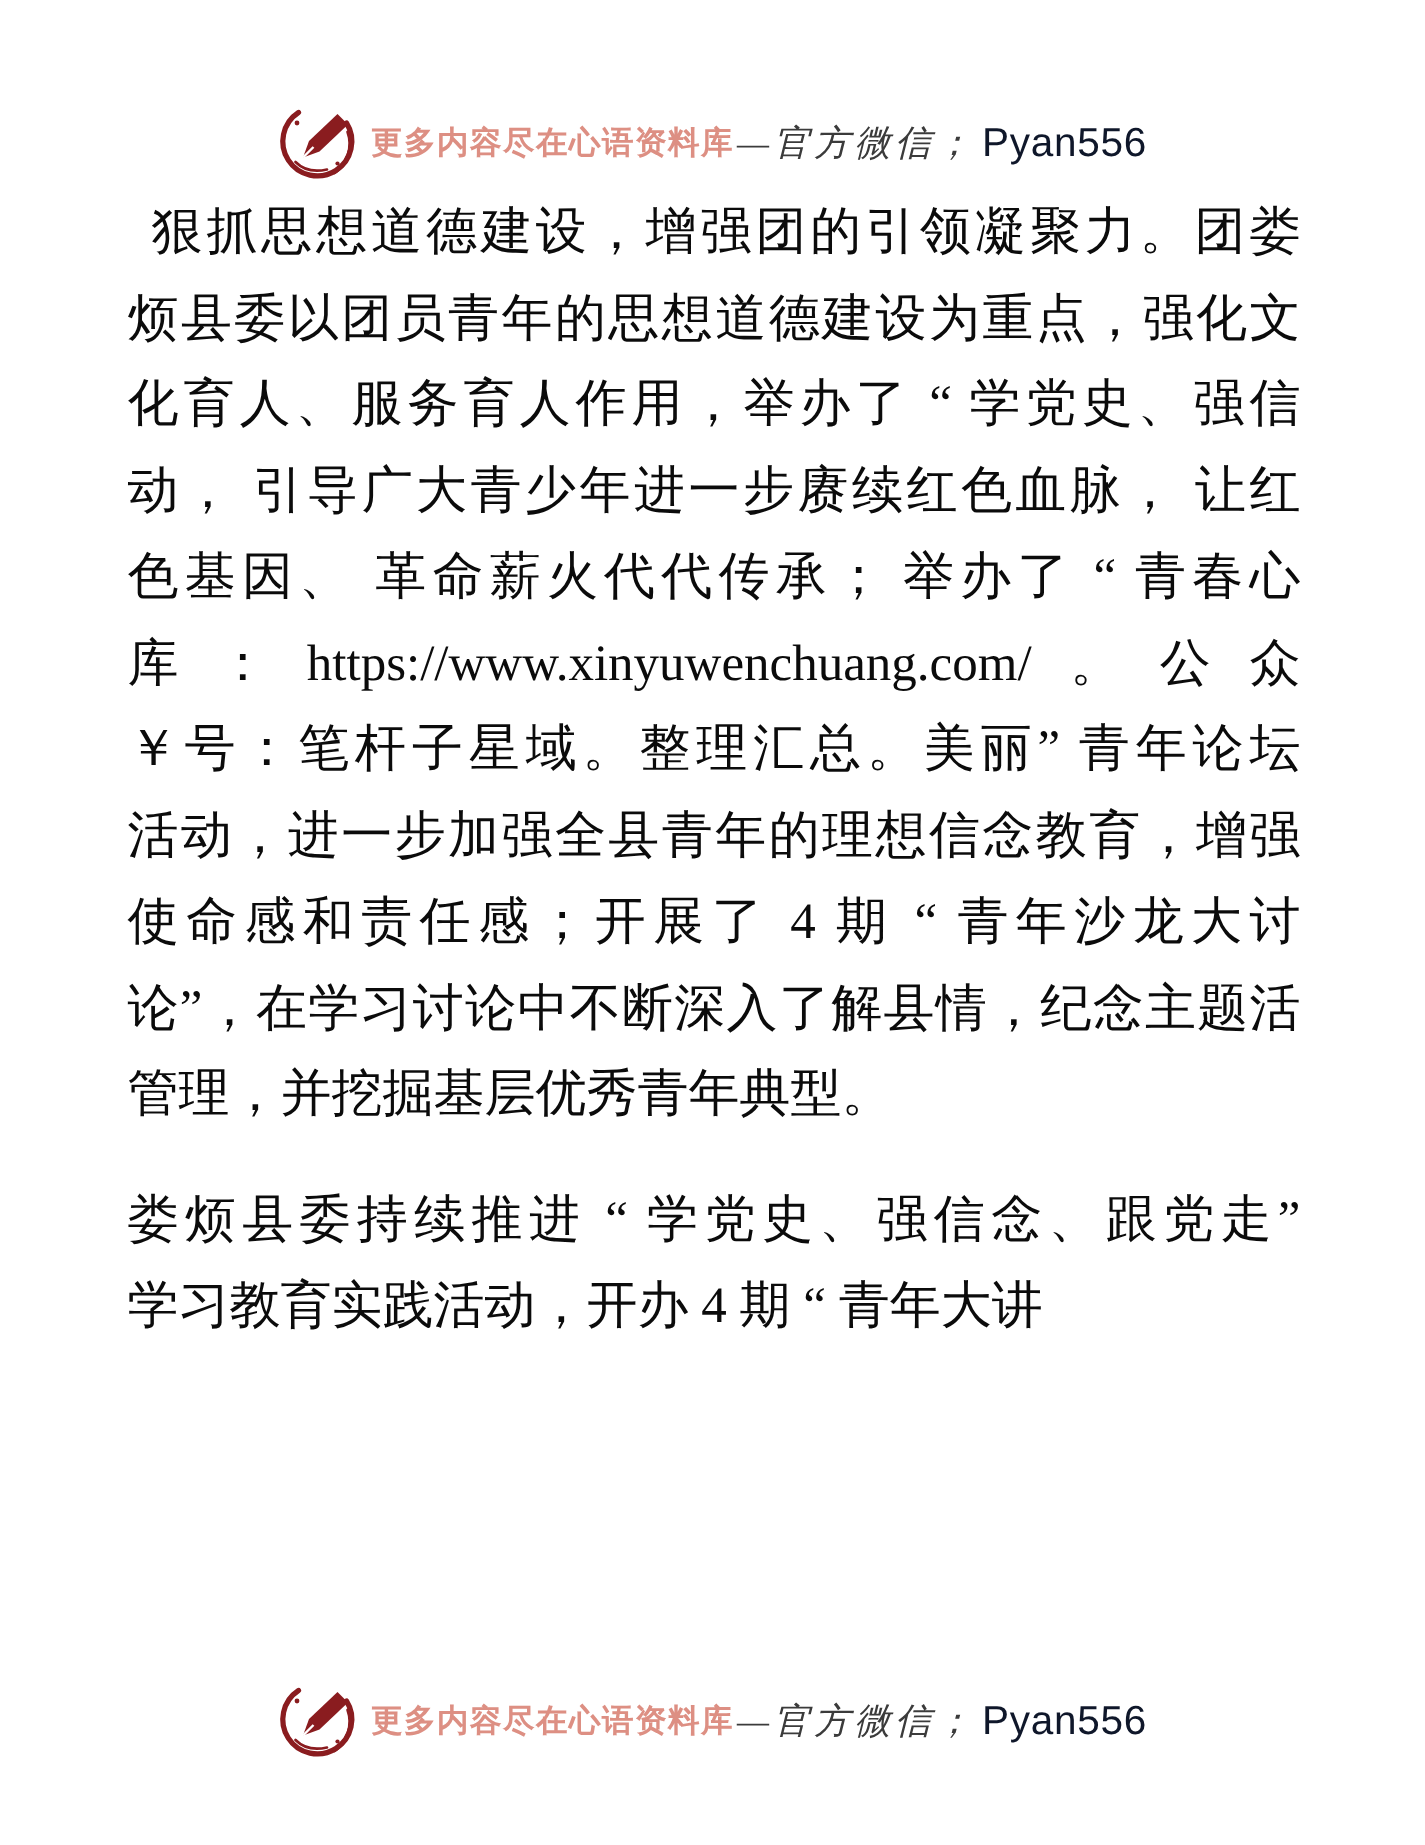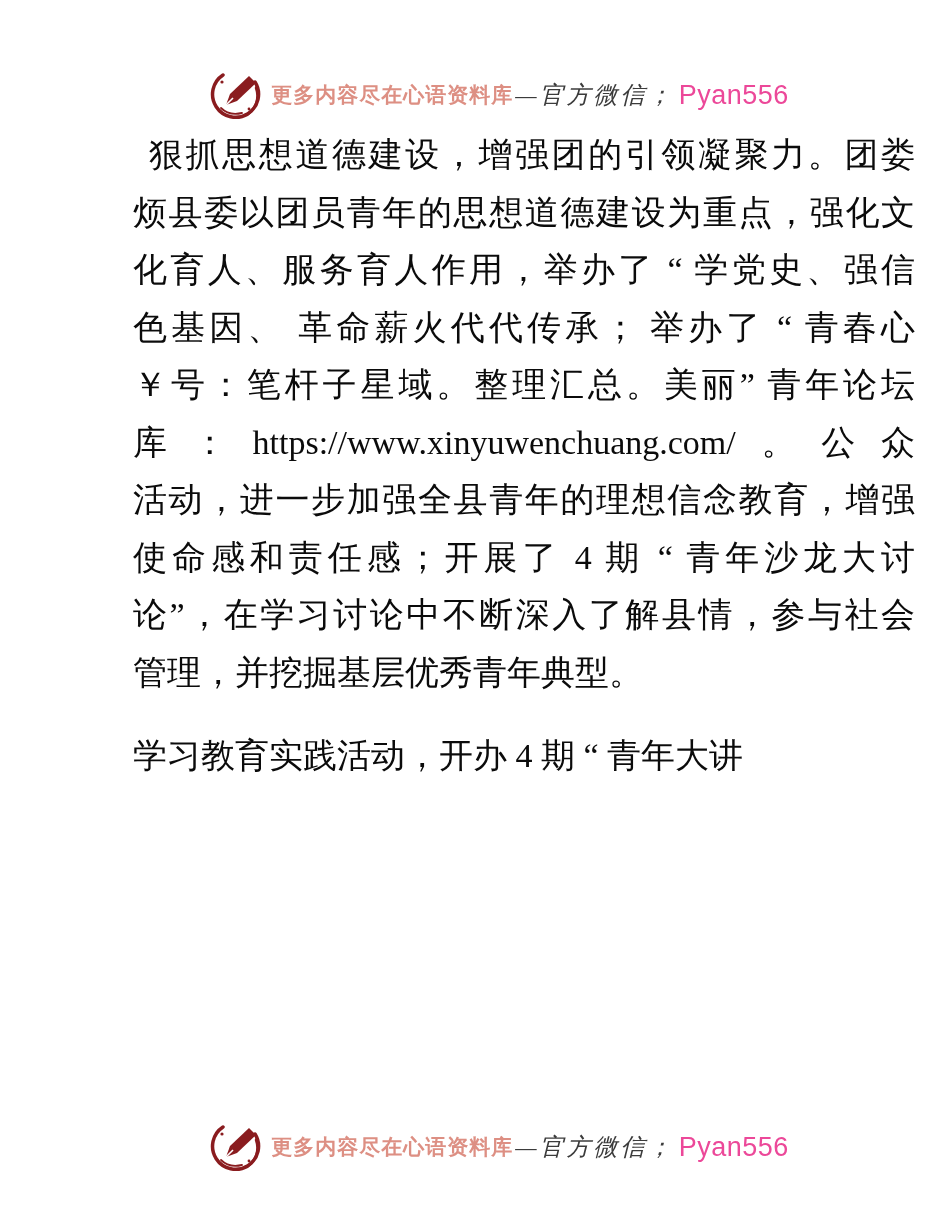--- a/index.html
+++ b/index.html
@@ -2,21 +2,21 @@
 <html><head>
 <meta charset="utf-8">
 <style>
   * { margin: 0; padding: 0; box-sizing: border-box; }
   html, body { background: #ffffff; }
   body {
     width: 950px; height: 1230px;
     font-family: "Liberation Serif", "DejaVu Serif", serif;
     position: relative; overflow: hidden;
   }
-  .page { position: absolute; inset: 0; background: #ffffff; margin-left: 48px; }
+  .page { position: absolute; inset: 0; background: #ffffff; }
 
   
   .brandbar {
     position: absolute; left: 0; right: 0;
     display: flex; justify-content: center; align-items: center;
     white-space: nowrap;
   }
   .brandbar.header { top: 66px; height: 58px; }
   .brandbar.footer { top: 1118px; height: 58px; }
   .logo { width: 54px; height: 54px; flex: 0 0 auto; margin-right: 8px; display: inline-block; }
@@ -26,21 +26,21 @@
     font-size: 21px; font-weight: bold; letter-spacing: 1px;
     font-family: "Liberation Serif", "DejaVu Serif", serif;
   }
   .label {
     color: #3b3b3b;
     font-size: 24px; font-style: italic; letter-spacing: 3px;
     font-family: "Liberation Serif", "DejaVu Serif", serif;
     margin-left: 2px;
   }
   .wid {
-    color: #ec4899;
+    color: #0f172a;
     font-size: 27px; letter-spacing: 0.5px;
     font-family: "Liberation Sans", "DejaVu Sans", sans-serif;
     margin-left: 4px;
   }
 
   
   .content {
     position: absolute; left: 85px; top: 126px; width: 782px;
     color: #0b0b0b;
   }
@@ -80,30 +80,32 @@
     <span class="label">—官方微信；</span>
     <span class="wid">Pyan556</span>
   </div>
 
   <div class="content">
 
     <div class="para">
       <div class="line j ind">狠抓思想道德建设，增强团的引领凝聚力。团娄</div>
       <div class="line j">烦县委以团员青年的思想道德建设为重点，强化文</div>
       <div class="line j">化育人、服务育人作用，举办了 “ 学党史、强信</div>
+      <div class="line j">动， 引导广大青少年进一步赓续红色血脉， 让红</div>
       <div class="line j">色基因、 革命薪火代代传承； 举办了 “ 青春心</div>
+      <div class="line j">库：https://www.xinyuwenchuang.com/。公众</div>
       <div class="line j">￥号：笔杆子星域。整理汇总。美丽” 青年论坛</div>
-      <div class="line j">库：https://www.xinyuwenchuang.com/。公众</div>
       <div class="line j">活动，进一步加强全县青年的理想信念教育，增强</div>
       <div class="line j">使命感和责任感；开展了 4 期 “ 青年沙龙大讨</div>
-      <div class="line j">论”，在学习讨论中不断深入了解县情，参与社会</div>
+      <div class="line j">论”，在学习讨论中不断深入了解县情，纪念主题活</div>
       <div class="line">管理，并挖掘基层优秀青年典型。</div>
     </div>
 
     <div class="para">
+      <div class="line j">娄烦县委持续推进 “ 学党史、强信念、跟党走”</div>
       <div class="line">学习教育实践活动，开办 4 期 “ 青年大讲</div>
     </div>
 
   </div>
 
   <div class="brandbar footer">
     <span class="logo">
       <svg viewBox="0 0 54 54" xmlns="http://www.w3.org/2000/svg">
         <g fill="none" stroke="#8a1c1f">
           <path d="M46 14 A23 23 0 1 1 14 7" stroke-width="3.5" stroke-linecap="round"></path>

